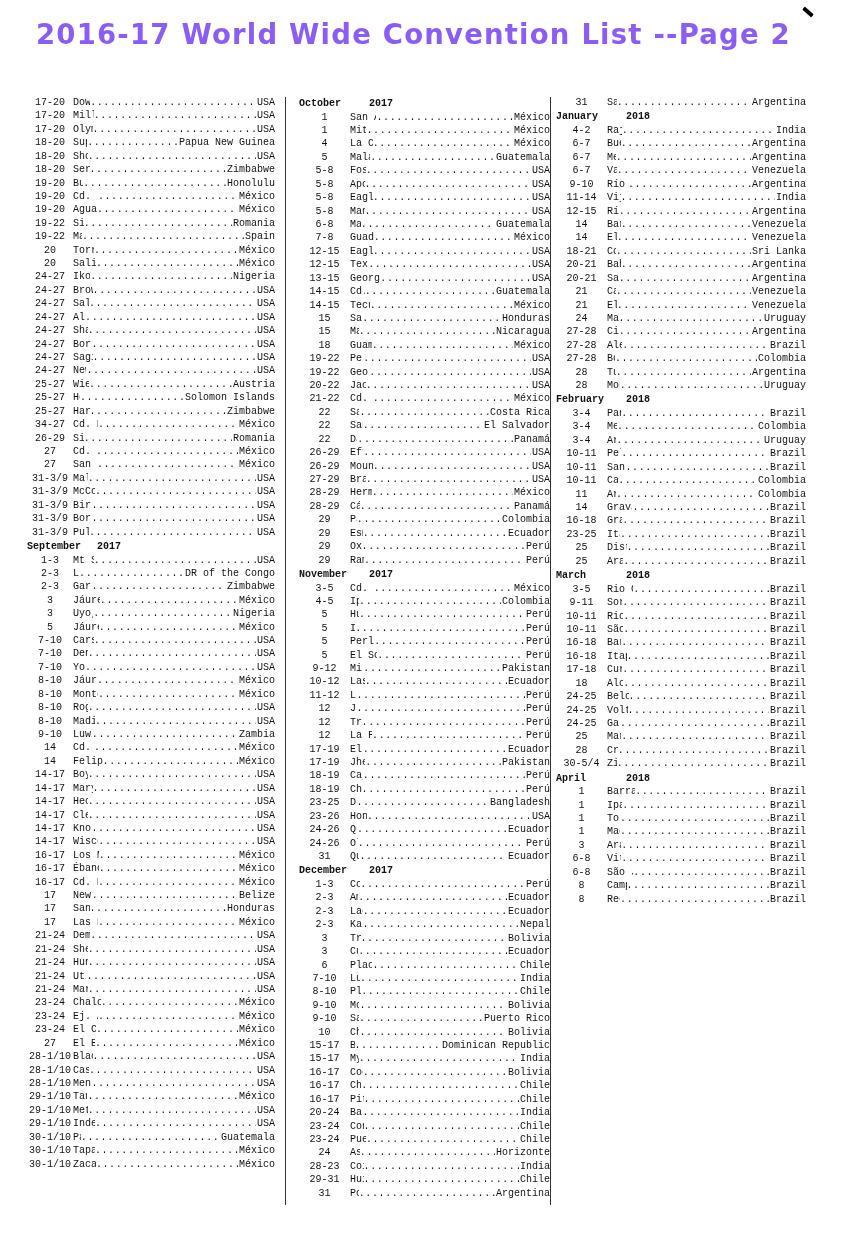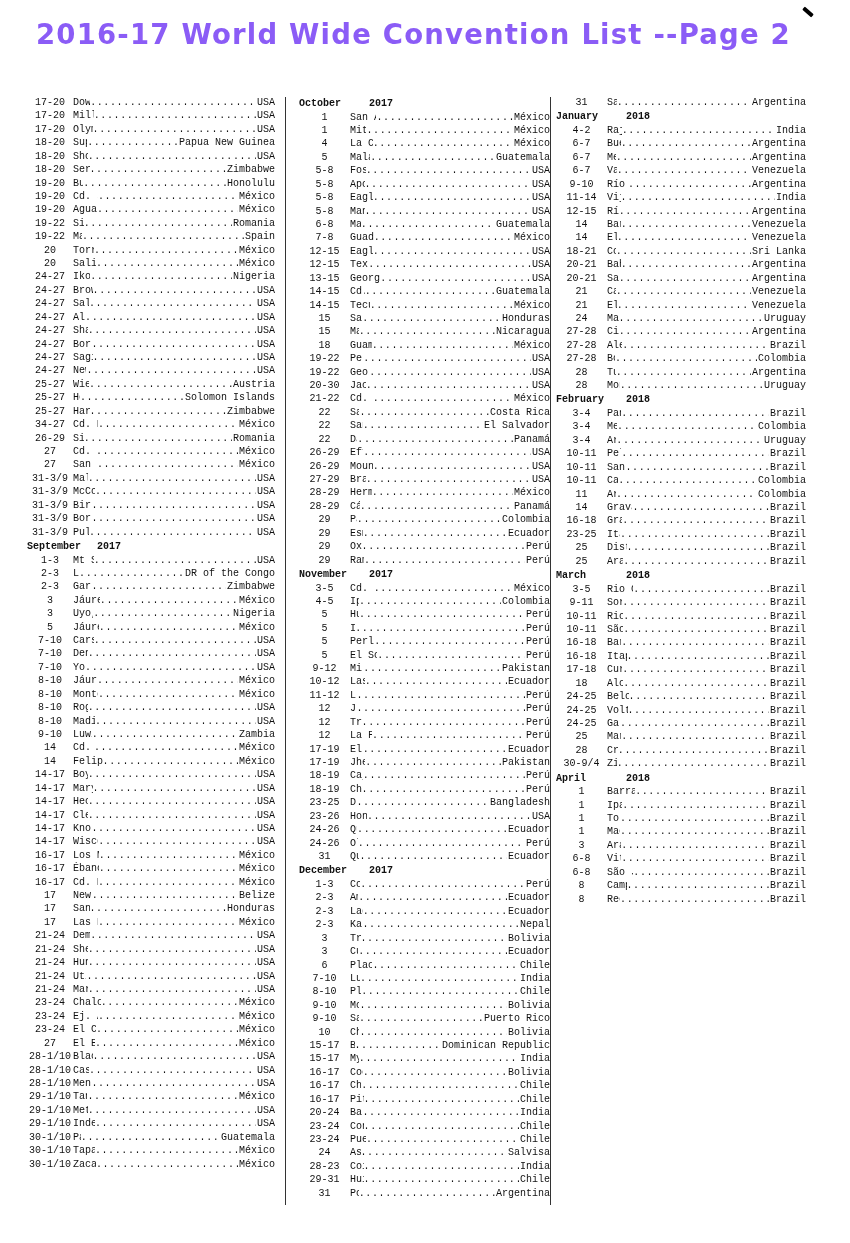--- a/index.html
+++ b/index.html
@@ -650,21 +650,21 @@
       <span class="leader"></span>
       <span class="country">USA</span>
     </div>
     <div class="row">
       <span class="date">19-22</span>
       <span class="place">Georgetown, TX</span>
       <span class="leader"></span>
       <span class="country">USA</span>
     </div>
     <div class="row">
-      <span class="date">20-30</span>
+      <span class="date">20-22</span>
       <span class="place">Jackson, MS</span>
       <span class="leader"></span>
       <span class="country">USA</span>
     </div>
     <div class="row">
       <span class="date">21-22</span>
       <span class="place">Cd. Obregón, Sonora</span>
       <span class="leader"></span>
       <span class="country">México</span>
     </div>
@@ -991,21 +991,21 @@
     <div class="row">
       <span class="date">23-24</span>
       <span class="place">Puerto Montt</span>
       <span class="leader"></span>
       <span class="country">Chile</span>
     </div>
     <div class="row">
       <span class="date">24</span>
       <span class="place">Asunción</span>
       <span class="leader"></span>
-      <span class="country">Salvisa</span>
+      <span class="country">Horizonte</span>
     </div>
     <div class="row">
       <span class="date">28-23</span>
       <span class="place">Coimbatore</span>
       <span class="leader"></span>
       <span class="country">India</span>
     </div>
     <div class="row">
       <span class="date">29-31</span>
       <span class="place">Huincacara</span>
@@ -1302,21 +1302,21 @@
       <span class="leader"></span>
       <span class="country">Brazil</span>
     </div>
     <div class="row">
       <span class="date">28</span>
       <span class="place">Criciúma</span>
       <span class="leader"></span>
       <span class="country">Brazil</span>
     </div>
     <div class="row">
-      <span class="date">30-9/4</span>
+      <span class="date">30-5/4</span>
       <span class="place">Zimbros</span>
       <span class="leader"></span>
       <span class="country">Brazil</span>
     </div>
     <div class="month-row">
       <span class="month">April</span>
       <span class="year">2018</span>
     </div>
     <div class="row">
       <span class="date">1</span>

